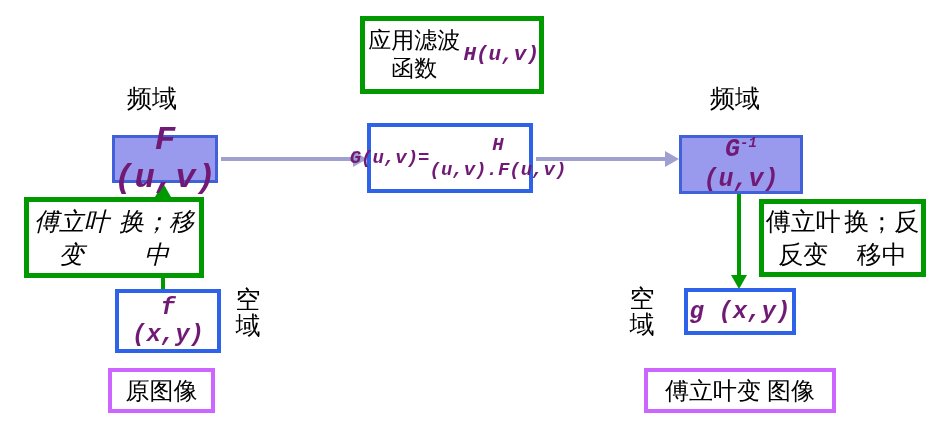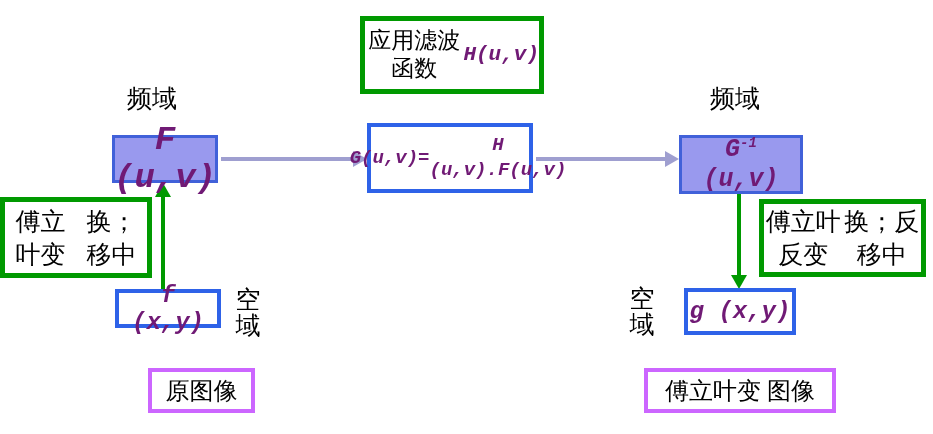--- a/index.html
+++ b/index.html
@@ -39,33 +39,33 @@
   #g-uv-box { left:679px; top:135px; width:124px; height:59px; }
   #g-uv-box .t { font-size:25px; }
   #g-uv-box sup { font-size:14px; font-weight:bold; font-style:italic; }
 
   
   #product-box { left:367px; top:123px; width:166px; height:70px; border:4px solid var(--blue_border);padding-left:16px; }
   #product-box .t { font-size:19px; line-height:25px; }
 
   
   .green-box { border:5px solid var(--green); }
-  #left-transform-box  { left:0;  top:197px; width:152px; height:81px; }
+  #left-transform-box  { left:24px;  top:197px; width:180px; height:81px;font-style:italic; }
   #left-transform-box .t, #right-transform-box .t { font-size:25px; line-height:33px; }
   #right-transform-box { left:759px; top:199px; width:167px; height:78px; }
 
   
   .blue-box { border:4px solid var(--blue_border); }
-  #f-xy-box { left:115px; top:289px; width:106px; height:39px; }
+  #f-xy-box { left:115px; top:289px; width:106px; height:64px; }
   #g-xy-box { left:684px; top:288px; width:112px; height:47px; }
   #f-xy-box .t, #g-xy-box .t { font-size:24px; }
 
   
   .magenta-box { border:4px solid var(--magenta); }
-  #source-image-box   { left:108px; top:368px; width:107px; height:45px;margin-left:40px; }
+  #source-image-box   { left:108px; top:368px; width:107px; height:45px; }
   #filtered-image-box { left:644px; top:368px; width:192px; height:45px; }
   .magenta-box .t { font-size:24px; }
 
   #arrow-layer { position:absolute; left:0; top:0; pointer-events:none; }
   #arrow-layer .lav  { stroke:var(--arrow); stroke-width:4; }
   #arrow-layer .lavh { fill:var(--arrow); }
   #arrow-layer .grn  { stroke:var(--green); stroke-width:4; }
   #arrow-layer .grnh { fill:var(--green); }
 </style>
 </head>

